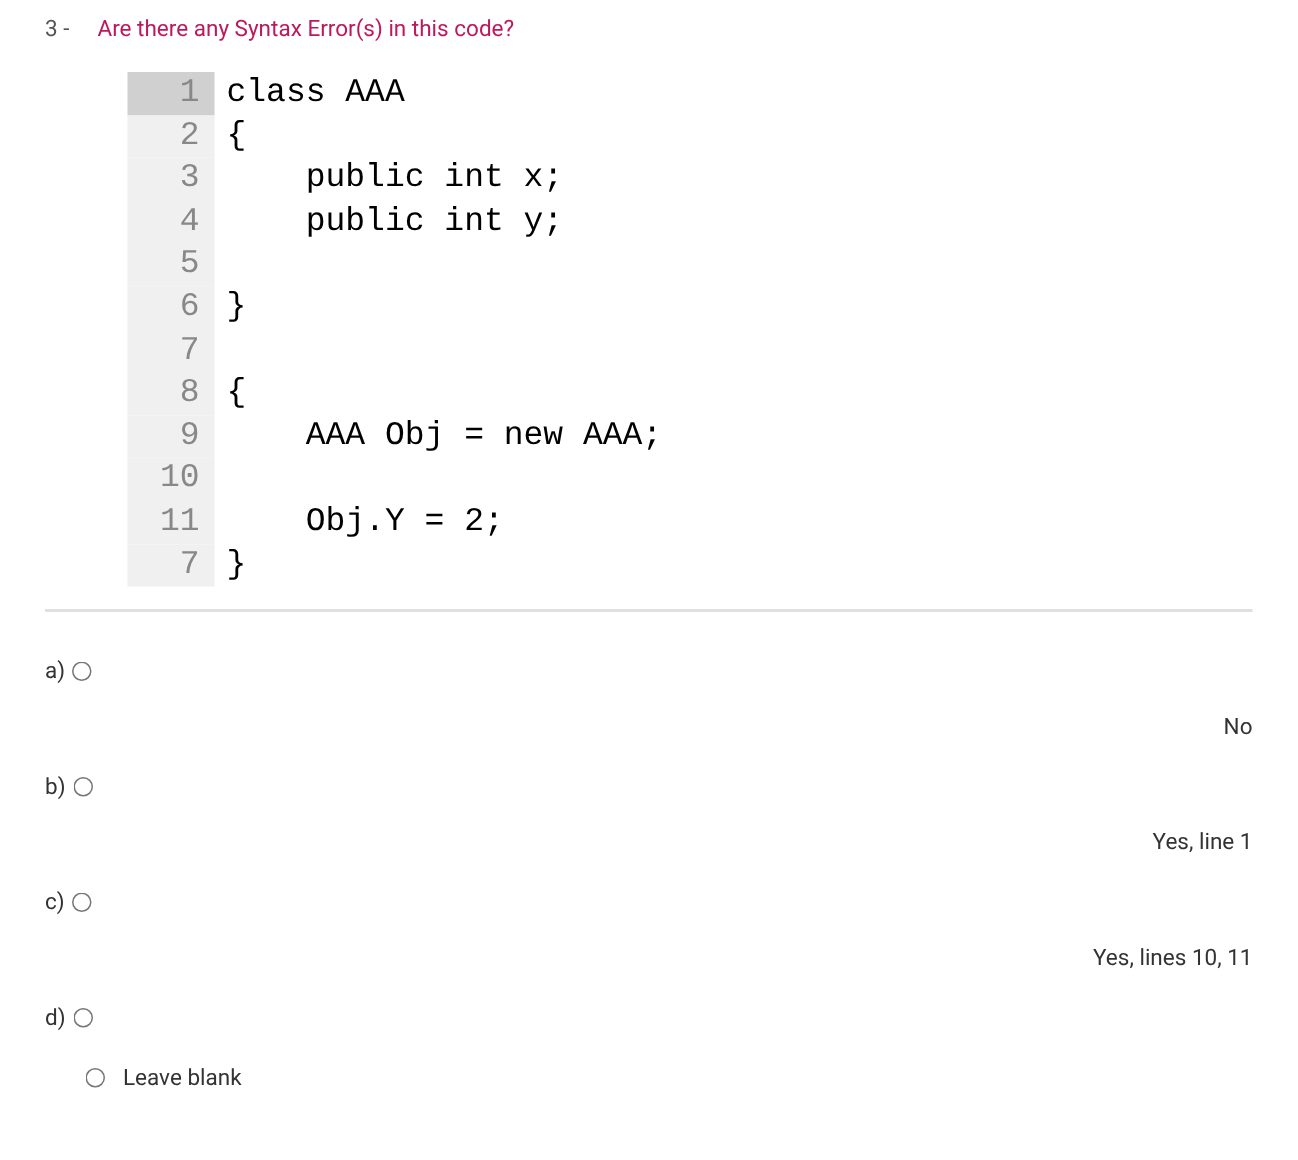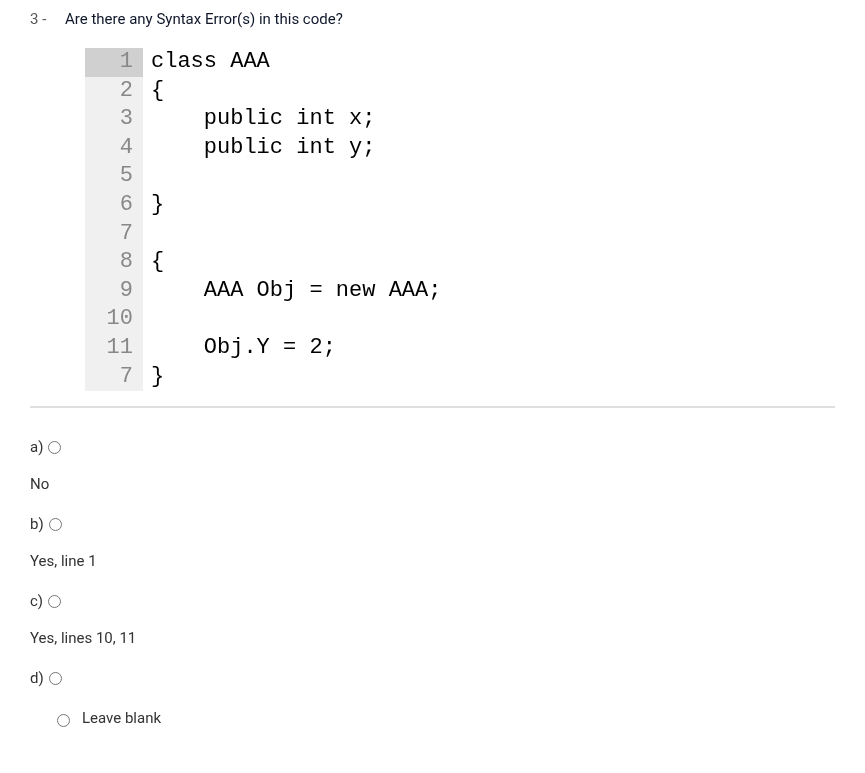--- a/index.html
+++ b/index.html
@@ -19,21 +19,21 @@
       align-items: flex-start;
       margin-bottom: 20px;
       font-size: 15px;
       color: #333333;
     }
     .question-number {
       min-width: 35px;
       color: #555;
     }
     .question-text {
-      color: #0f172a;
+      color: #be185d;
     }
     .code-block {
       margin-left: 55px;
       margin-bottom: 15px;
       background: #ffffff;
       width: 575px;
       font-family: "Courier New", Courier, monospace;
       font-size: 22px;
       line-height: 1.3;
       color: #000;
@@ -72,30 +72,31 @@
     .option-label-row {
       display: flex;
       align-items: center;
       margin-bottom: 4px;
     }
     .option-letter {
       margin-right: 3px;
     }
     .option-text {
       margin-top: 19px;
+      text-align: right;
     }
     input[type="radio"] {
       margin-left: 2px;
       width: 13px;
       height: 13px;
       cursor: pointer;
     }
     .leave-blank-row {
       display: flex;
-      align-items: flex-end;
+      align-items: center;
       margin-left: 25px;
       font-size: 15px;
       color: #333;
     }
     .leave-blank-row input[type="radio"] {
       margin-right: 12px;
     }
   </style>
 </head>
 <body>

